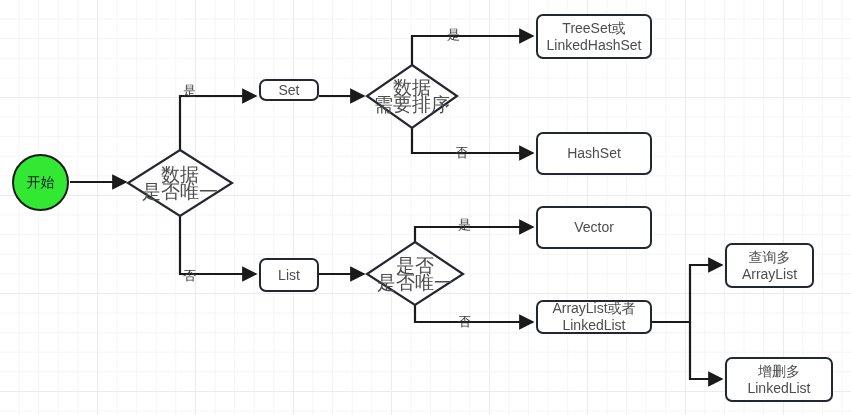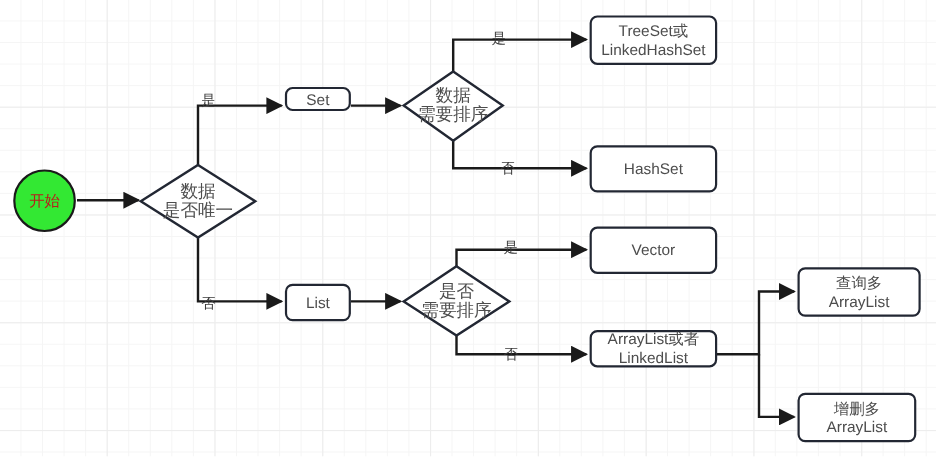--- a/index.html
+++ b/index.html
@@ -42,30 +42,30 @@
   }
   .node.box {
     border: 2px solid #222733;
     border-radius: 7px;
     background: #ffffff;
   }
   .node.start {
     border: 2px solid #1a1a1a;
     border-radius: 50%;
     background: #33e833;
-    color: #b91c1c;
+    color: #0f172a;
   }
   .diamond-label {
     position: absolute;
     display: flex;
     align-items: center;
     justify-content: center;
     text-align: center;
     color: #4d4d4d;
-    font-size: 16px;
+    font-size: 19px;
     line-height: 17px;
     white-space: pre-line;
     pointer-events: none;
   }
   .edge-label {
     position: absolute;
     color: #3a3a3a;
     font-size: 13px;
     line-height: 13px;
     background: transparent;
@@ -132,49 +132,49 @@
     <span>List</span>
   </div>
 
   <div class="diamond-label" style="left:368px; top:76px; width:88px; height:40px;">
     <span>数据
 需要排序</span>
   </div>
 
   <div class="diamond-label" style="left:371px; top:254px; width:88px; height:40px;">
     <span>是否
-需要排序</span>
+是否唯一</span>
   </div>
 
   <div class="node box" style="left:536px; top:14px; width:116px; height:45px;">
     <span>TreeSet或
 LinkedHashSet</span>
   </div>
 
   <div class="node box" style="left:536px; top:206px; width:116px; height:43px;">
     <span>Vector</span>
   </div>
 
   <div class="node box" style="left:536px; top:132px; width:116px; height:43px;">
     <span>HashSet</span>
   </div>
 
   <div class="node box" style="left:536px; top:300px; width:116px; height:34px;">
     <span>ArrayList或者
 LinkedList</span>
   </div>
 
-  <div class="node box" style="left:725px; top:243px; width:112px; height:45px;">
+  <div class="node box" style="left:725px; top:243px; width:89px; height:45px;">
     <span>查询多
 ArrayList</span>
   </div>
 
   <div class="node box" style="left:725px; top:357px; width:108px; height:45px;">
     <span>增删多
-ArrayList</span>
+LinkedList</span>
   </div>
 
   <div class="edge-label" style="left:183px; top:84px;">
     <span>是</span>
   </div>
 
   <div class="edge-label" style="left:183px; top:269px;">
     <span>否</span>
   </div>
 

